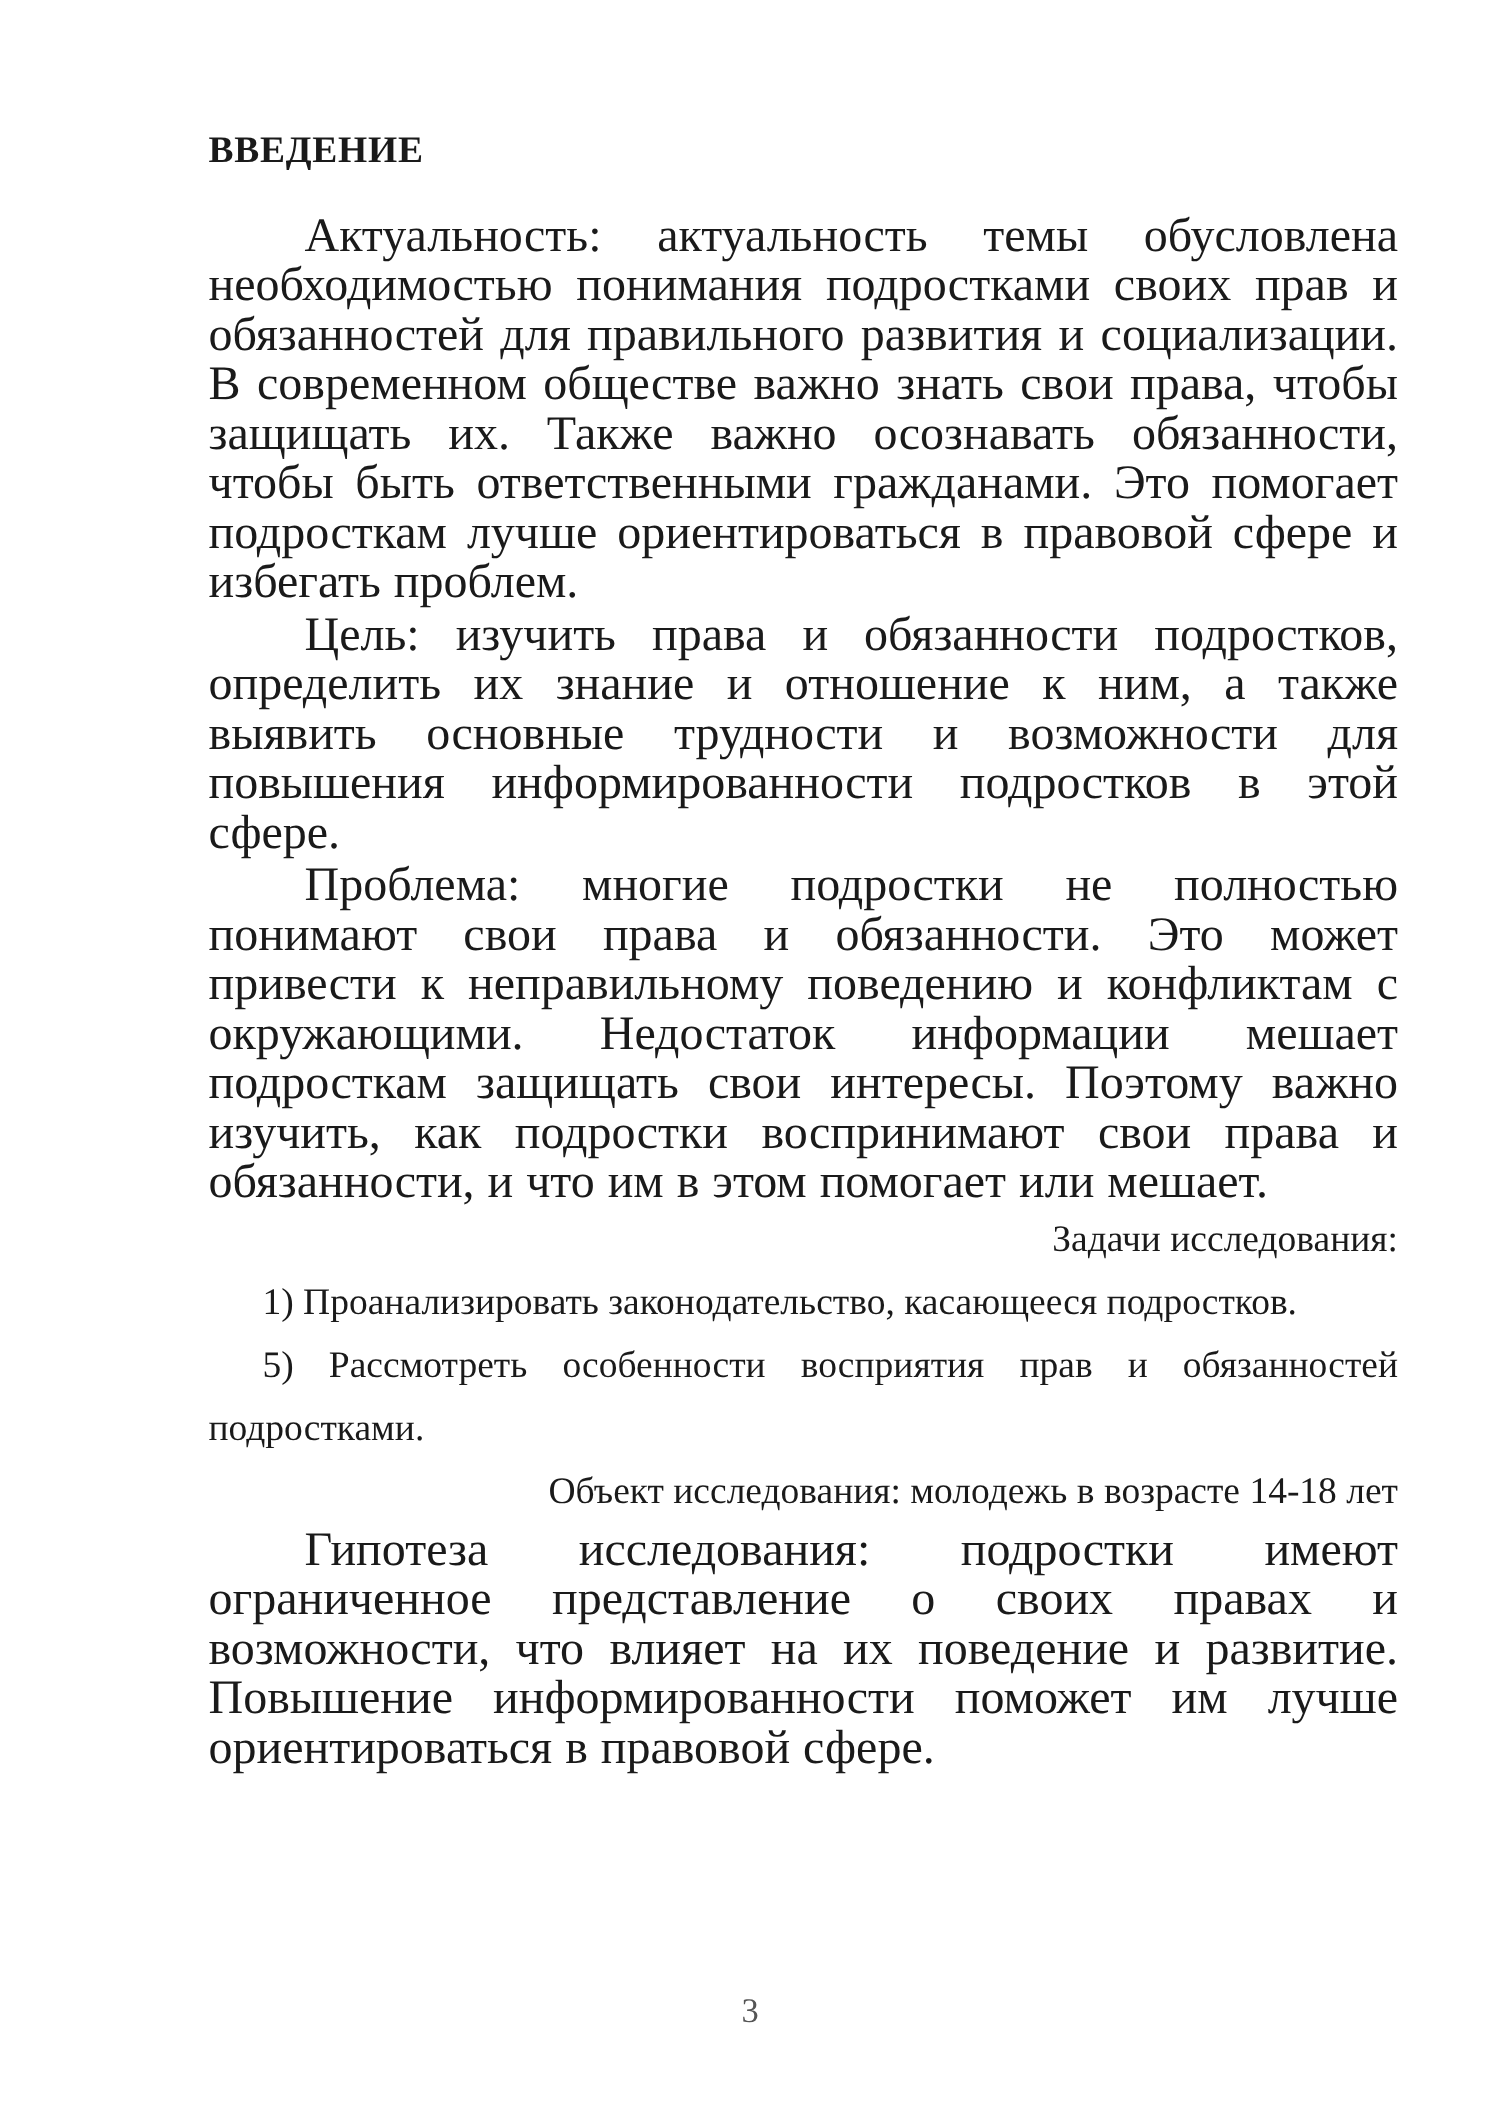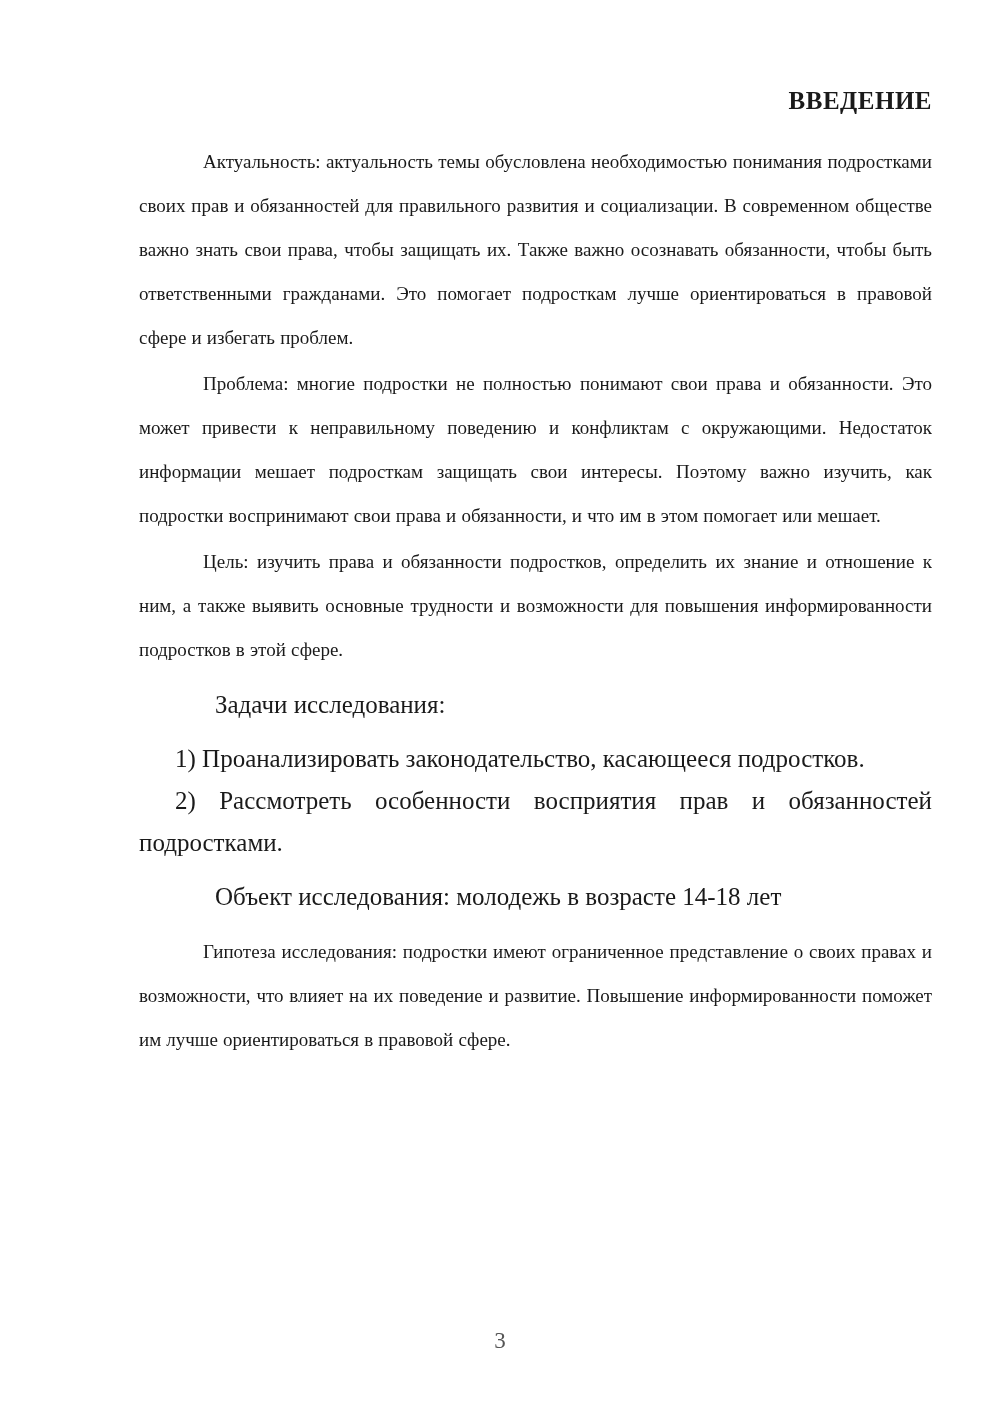--- a/index.html
+++ b/index.html
@@ -24,43 +24,43 @@
   .content {
     position: absolute;
     left: 139px;
     top: 86px;
     width: 793px;
   }
 
   .doc-title {
     font-size: 25px;
     font-weight: bold;
-    text-align: right;
+    text-align: left;
     letter-spacing: 0.5px;
     margin: 0 0 24px 0;
     line-height: 1.2;
   }
 
   .para {
-    font-size: 19px;
-    line-height: 44px;
+    font-size: 32px;
+    line-height: 33px;
     text-align: justify;
     text-align-last: left;
     text-indent: 64px;
     margin: 0 0 2px 0;
     hyphens: none;
     word-spacing: 0.02em;
   }
 
   .plain-line {
     font-size: 25px;
     line-height: 42px;
-    text-align: left;
+    text-align: right;
     text-indent: 64px;
-    margin: 12px;
+    margin: 0;
   }
 
   .list {
     list-style: none;
     margin: 0;
     padding: 0;
   }
 
   .list-item {
     font-size: 25px;
@@ -86,29 +86,29 @@
 <body>
 
 <div class="page">
 
   <div class="content">
 
     <h1 class="doc-title">ВВЕДЕНИЕ</h1>
 
     <p class="para">Актуальность: актуальность темы обусловлена необходимостью понимания подростками своих прав и обязанностей для правильного развития и социализации. В современном обществе важно знать свои права, чтобы защищать их. Также важно осознавать обязанности, чтобы быть ответственными гражданами. Это помогает подросткам лучше ориентироваться в правовой сфере и избегать проблем.</p>
 
+    <p class="para">Цель: изучить права и обязанности подростков, определить их знание и отношение к ним, а также выявить основные трудности и возможности для повышения информированности подростков в этой сфере.</p>
+
     <p class="para">Проблема: многие подростки не полностью понимают свои права и обязанности. Это может привести к неправильному поведению и конфликтам с окружающими. Недостаток информации мешает подросткам защищать свои интересы. Поэтому важно изучить, как подростки воспринимают свои права и обязанности, и что им в этом помогает или мешает.</p>
-
-    <p class="para">Цель: изучить права и обязанности подростков, определить их знание и отношение к ним, а также выявить основные трудности и возможности для повышения информированности подростков в этой сфере.</p>
 
     <p class="plain-line">Задачи исследования:</p>
 
     <ol class="list">
       <li class="list-item">1) Проанализировать законодательство, касающееся подростков.</li>
-      <li class="list-item">2) Рассмотреть особенности восприятия прав и обязанностей подростками.</li>
+      <li class="list-item">5) Рассмотреть особенности восприятия прав и обязанностей подростками.</li>
     </ol>
 
     <p class="plain-line">Объект исследования: молодежь в возрасте 14-18 лет</p>
 
 
     <p class="para">Гипотеза исследования: подростки имеют ограниченное представление о своих правах и возможности, что влияет на их поведение и развитие. Повышение информированности поможет им лучше ориентироваться в правовой сфере.</p>
 
   </div>
 
   <div class="page-number">3</div>

